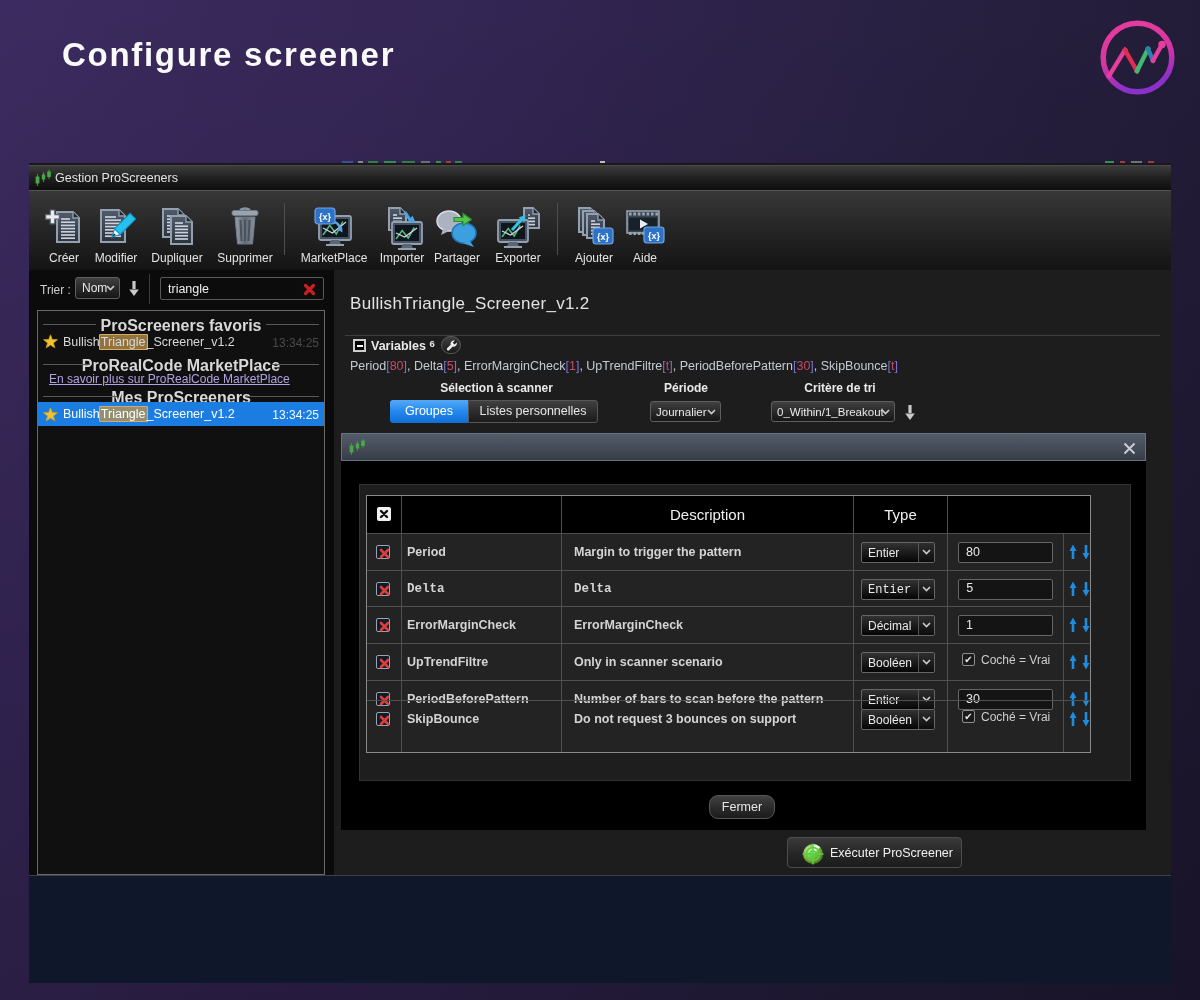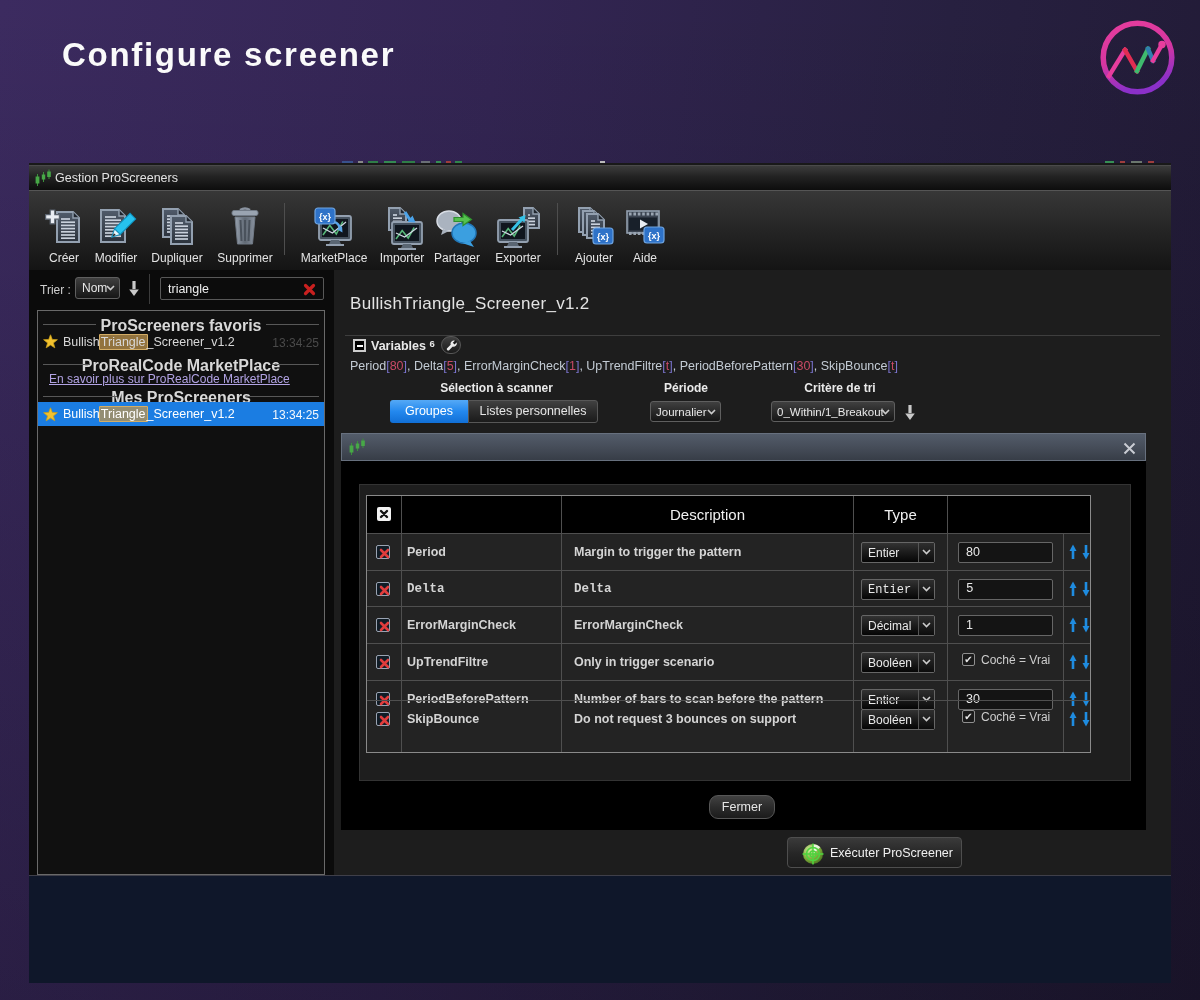--- a/index.html
+++ b/index.html
@@ -589,21 +589,21 @@
               <path d="M13.5 9 L17 15.5 L20.5 9 Z" fill="#1f8ce0"></path>
             </svg></div>
       </div>
       <div class="vrow" style="top:147px; height:37px;">
         <div class="delbox">
             <svg style="position:absolute;left:1.5px;top:1.5px;" width="11" height="11" viewBox="0 0 11 11">
               <path d="M2 2 L9 9 M9 2 L2 9" stroke="#e03c3c" stroke-width="2.6" stroke-linecap="round"></path>
             </svg>
           </div>
         <div class="vname" style="left:40px;">UpTrendFiltre</div>
-        <div class="vname" style="left:207px;">Only in trigger scenario</div>
+        <div class="vname" style="left:207px;">Only in scanner scenario</div>
         <div class="tsel">
             <span class="tx2">Booléen</span>
             <span class="abox">
               <svg class="chev2" width="9" height="6" viewBox="0 0 9 6">
                 <path d="M1 1 L4.5 4.5 L8 1" fill="none" stroke="#ccc" stroke-width="1.6"></path>
               </svg>
             </span>
           </div>
         <div class="coche">
             <span class="cbx">✔</span>

